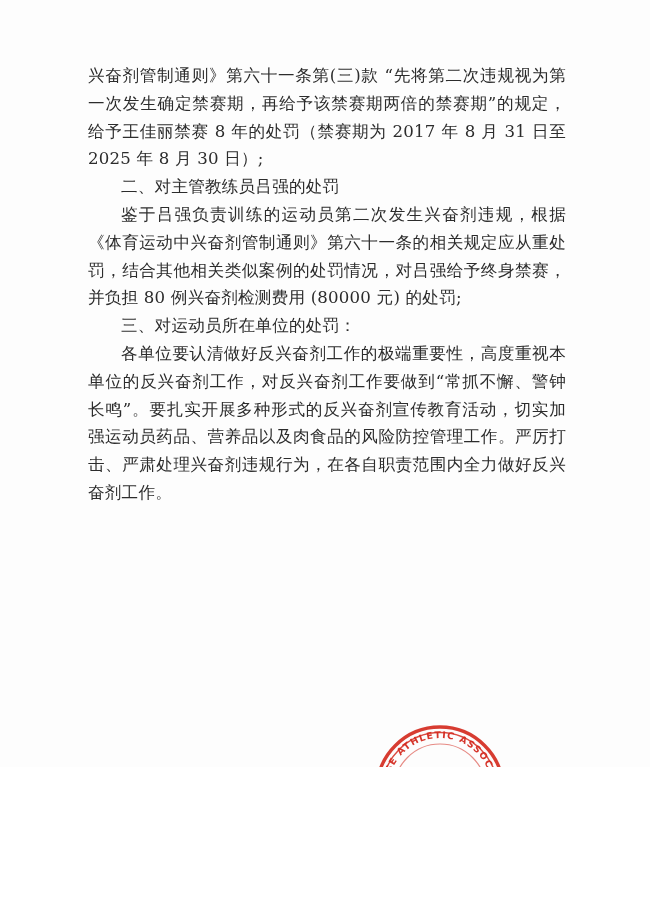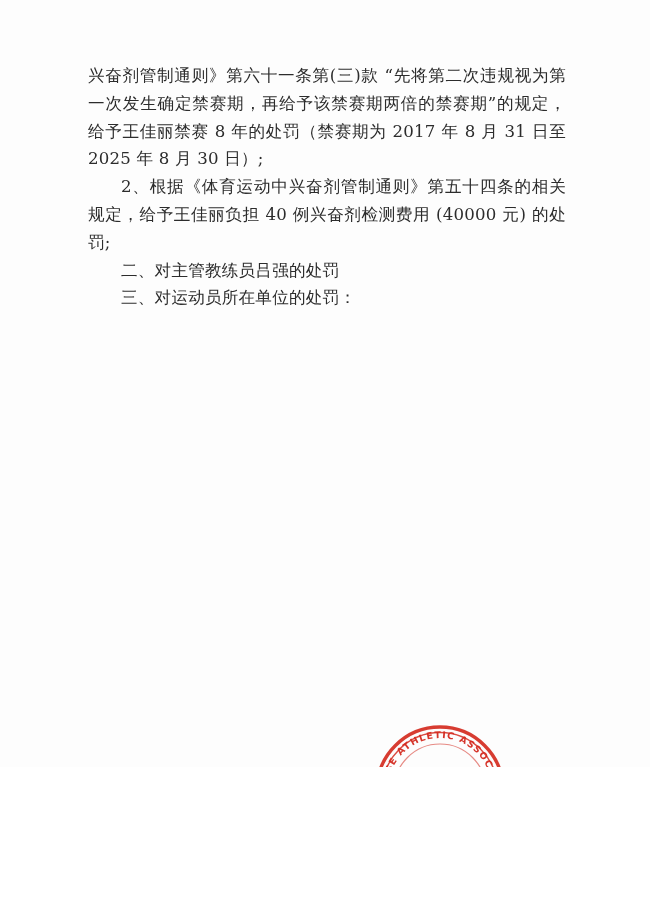--- a/index.html
+++ b/index.html
@@ -94,23 +94,24 @@
     white-space: nowrap;
   }
 </style>
 </head>
 <body>
 
 <div id="page">
 
   <div id="doc-body">
     <p class="para">兴奋剂管制通则》第六十一条第(三)款 “先将第二次违规视为第一次发生确定禁赛期，再给予该禁赛期两倍的禁赛期”的规定，给予王佳丽禁赛 8 年的处罚（禁赛期为 2017 年 8 月 31 日至 2025 年 8 月 30 日）;</p>
-    <p class="para indent">2、根据《体育运动中兴奋剂管制通则》第五十四条的相关规定，给予王佳丽负担 40 例兴奋剂检测费用 (40000 元) 的处罚;</p>
     <p class="para indent nowrap-line">二、对主管教练员吕强的处罚</p>
+    <p class="para indent">鉴于吕强负责训练的运动员第二次发生兴奋剂违规，根据《体育运动中兴奋剂管制通则》第六十一条的相关规定应从重处罚，结合其他相关类似案例的处罚情况，对吕强给予终身禁赛，并负担 80 例兴奋剂检测费用 (80000 元) 的处罚;</p>
     <p class="para indent nowrap-line">三、对运动员所在单位的处罚：</p>
+    <p class="para indent">各单位要认清做好反兴奋剂工作的极端重要性，高度重视本单位的反兴奋剂工作，对反兴奋剂工作要做到“常抓不懈、警钟长鸣”。要扎实开展多种形式的反兴奋剂宣传教育活动，切实加强运动员药品、营养品以及肉食品的风险防控管理工作。严厉打击、严肃处理兴奋剂违规行为，在各自职责范围内全力做好反兴奋剂工作。</p>
   </div>
 
   <div id="date-line">2017 年 11 月 23 日</div>
 
   <div id="seal">
     <svg viewBox="0 0 132 132" xmlns="http://www.w3.org/2000/svg">
       <defs>
         <path id="arcTop" d="M 14 66 A 52 52 0 0 1 118 66"></path>
         <path id="arcBottom" d="M 20 66 A 46 46 0 0 0 112 66"></path>
       </defs>

